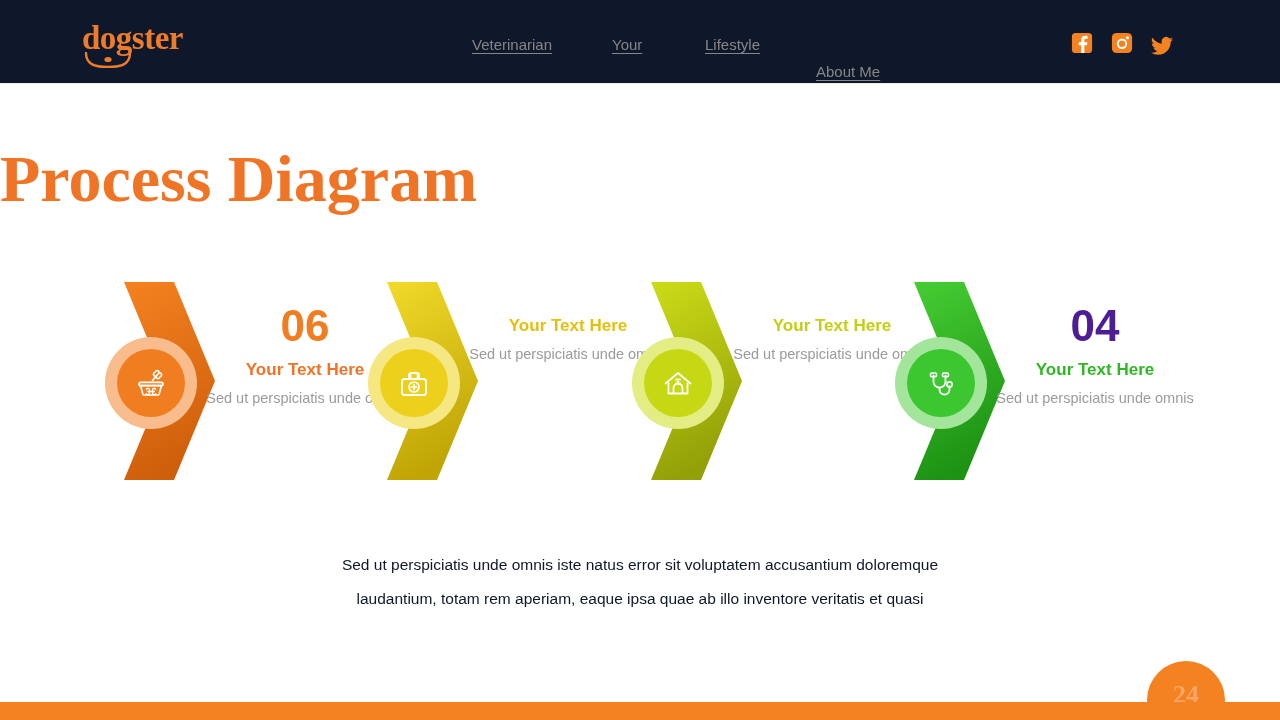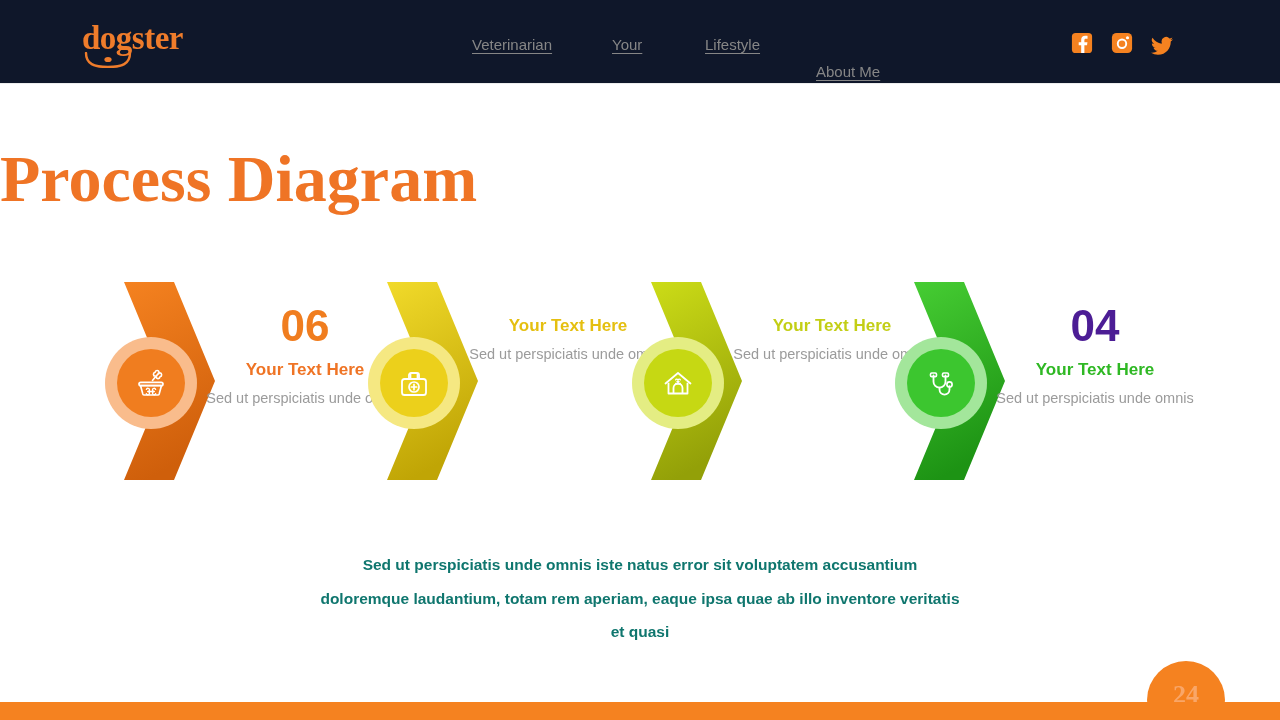--- a/index.html
+++ b/index.html
@@ -81,21 +81,21 @@
   .step-title {
     font-size:17px; font-weight:bold; margin-top:13px; line-height:1.1;
   }
   .step-desc {
     font-size:14.5px; color:#9b9b9b; line-height:1.58; margin-top:7px;
   }
 
   
   .footer-copy {
     position:absolute; left:320px; top:548px; width:640px;
-    text-align:center; font-size:15.5px; color:#0f766e; line-height:2.17;font-weight:bold;
+    text-align:center; font-size:15.5px; color:#0f172a; line-height:2.17;
   }
 
   
   .bottom-bar {
     position:absolute; left:0; top:702px; width:1280px; height:18px;
     background:#f58220;
   }
   .page-badge {
     position:absolute; left:1147px; top:661px;
     width:78px; height:78px; border-radius:50%;

